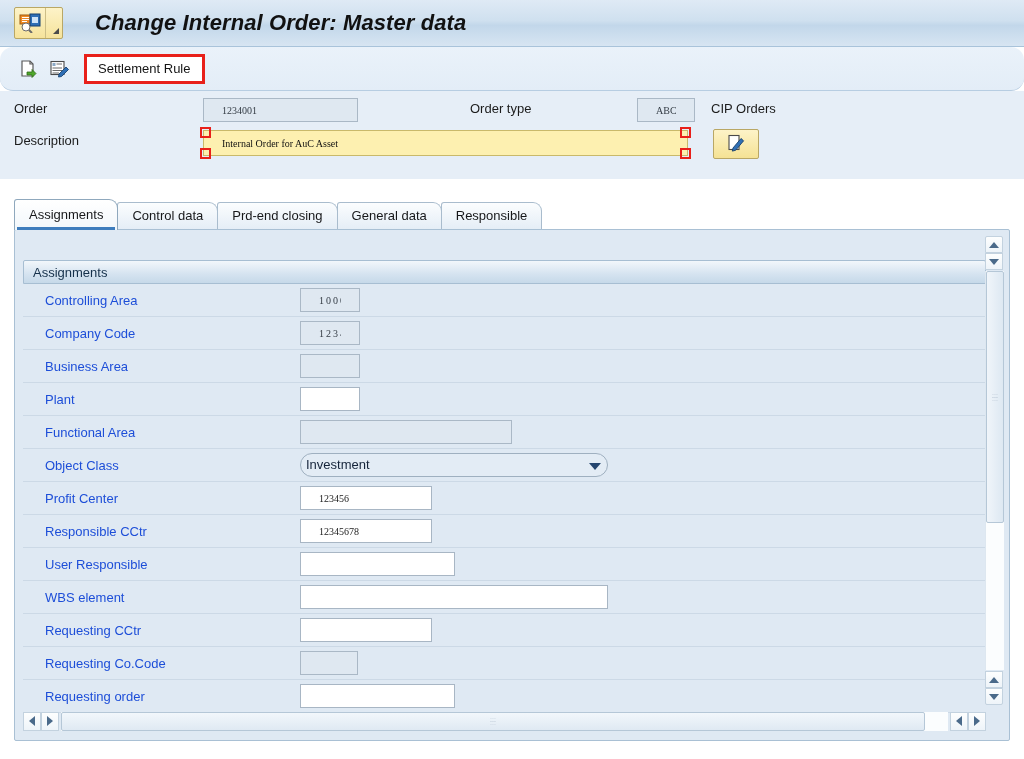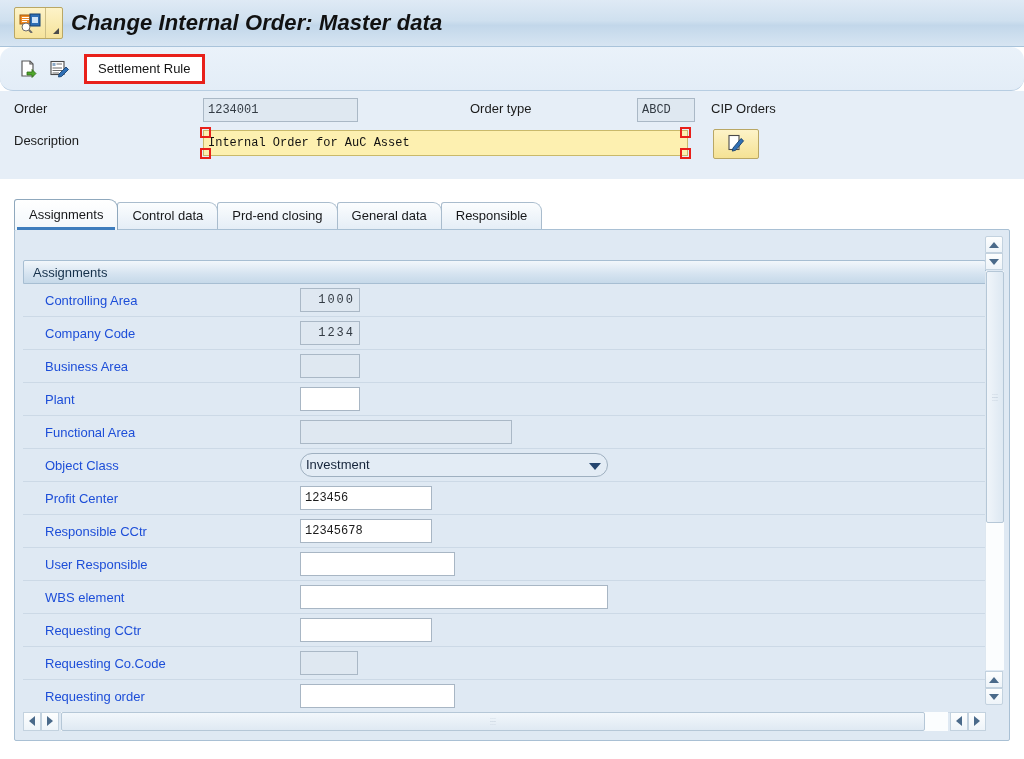--- a/index.html
+++ b/index.html
@@ -48,21 +48,21 @@
   }
   .sap-logo-split::after {
     content: "";
     position: absolute;
     right: 3px; bottom: 4px;
     width: 0; height: 0;
     border-left: 6px solid transparent;
     border-bottom: 6px solid #4b4b4b;
   }
   .title-text {
-    margin-left: 8px;
+    margin-left: 32px;
     font-size: 22px;
     font-weight: bold;
     font-style: italic;
     color: #111111;
     letter-spacing: 0.1px;
   }
 
   
   .toolbar {
     position: relative;
@@ -112,24 +112,24 @@
     display: flex;
     align-items: center;
   }
   .lbl { color: #1c1c1c; font-size: 13px; }
 
   .fld {
     box-sizing: border-box;
     border: 1px solid #a8b6c4;
     background: #ffffff;
     height: 24px;
-    font-family: Liberation Mono, monospace;
-    font-size: 12px;
+    font-family: Liberation Serif, serif;
+    font-size: 10px;
     color: #1b1b1b;
-    padding: 0 4px;
+    padding: 0 18px;
     line-height: 22px;
     outline: none;
   }
   .fld.disabled {
     background: #dfe8f1;
     border: 1px solid #aab8c6;
     color: #333b44;
   }
   .fld.wide-num { letter-spacing: 2px; }
 

